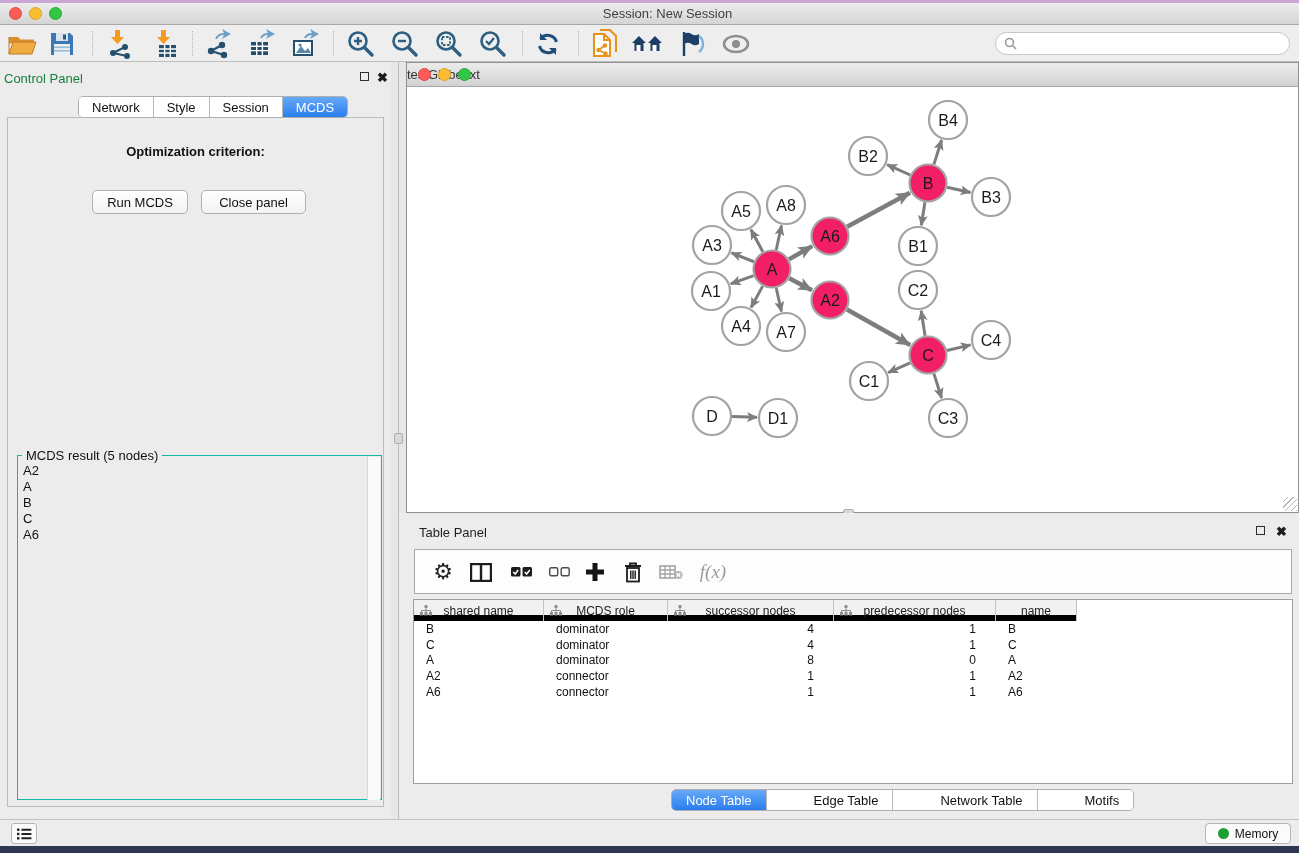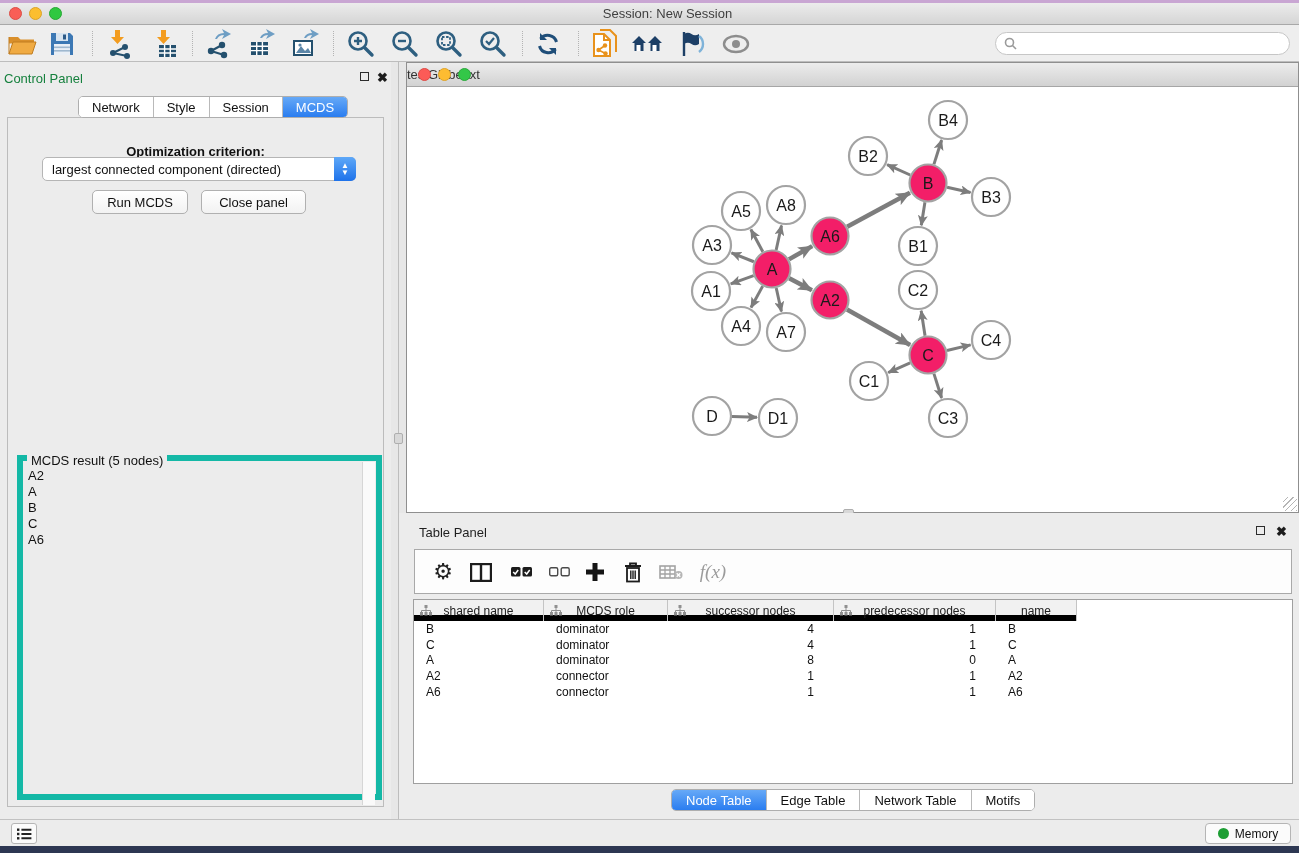--- a/index.html
+++ b/index.html
@@ -33,21 +33,21 @@
   .segbar { position:absolute; display:flex; height:22px; border-radius:5px; overflow:hidden; border:1px solid #aeaeae; background:#fff; }
   .seg { height:100%; display:flex; align-items:center; justify-content:center; font-size:13px; color:#111; background:#fff; border-right:1px solid #b9b9b9; padding:0 13px; white-space:nowrap; }
   .seg:last-child { border-right:none; }
   .seg.active { background:linear-gradient(#66a9f7,#2a7df0); color:#fff; }
   .cp-tabs { left:78px; top:34px; }
   .opt-label { position:absolute; left:0; top:82px; width:391px; text-align:center; font-size:13px; font-weight:bold; color:#111; }
   .dropdown { position:absolute; left:42px; top:95px; width:314px; height:24px; background:#fff; border:1px solid #b5b5b5; border-radius:5px; display:flex; align-items:center; }
   .dropdown .val { font-size:13px; color:#111; padding-left:9px; flex:1; white-space:nowrap; }
   .dd-step { width:22px; height:24px; margin:-1px -1px -1px 0; border-radius:0 5px 5px 0; background:linear-gradient(#5ea8f8,#1e72ea); display:flex; flex-direction:column; align-items:center; justify-content:center; color:#fff; font-size:8px; line-height:7px; }
   .btn { position:absolute; height:24px; background:linear-gradient(#ffffff,#f2f2f2); border:1px solid #b0b0b0; border-radius:5px; font-size:13px; color:#111; display:flex; align-items:center; justify-content:center; }
-  .fieldset { position:absolute; left:17px; top:393px; width:365px; height:345px; border:6px solid #14b8a6; background:#ececec; }
+  .fieldset { position:absolute; left:17px; top:393px; width:365px; height:345px; border:1px solid #14b8a6; background:#ececec; }
   .fieldset .legend { position:absolute; top:-8px; left:4px; background:#ececec; padding:0 4px; font-size:13px; color:#111; }
   .result-list { position:absolute; left:2px; top:7px; width:344px; }
   .result-item { font-size:13px; color:#111; line-height:16px; padding-left:3px; }
   .vscroll { position:absolute; right:1px; top:1px; width:13px; height:343px; background:#fafafa; border-left:1px solid #d6d6d6; }
 
   
   .vsplit { left:398px; top:62px; width:1px; height:757px; background:#bdbdbd; }
   .vhandle { left:394px; top:433px; width:9px; height:11px; background:#d8d8d8; border:1px solid #aeaeae; border-radius:2px; }
   .hhandle { left:843px; top:509px; width:11px; height:8px; background:#d8d8d8; border:1px solid #aeaeae; border-radius:2px; }
 
@@ -70,21 +70,21 @@
   .tpbtn { position:absolute; top:7px; width:32px; height:30px; display:flex; align-items:center; justify-content:center; }
   .gear-glyph { font-size:22px; color:#222; line-height:22px; }
   .fx-glyph { font-family:"Liberation Serif",serif; font-style:italic; font-size:19px; color:#9b9b9b; }
   .table-wrap { position:absolute; left:14px; top:86px; width:880px; height:185px; background:#fff; border:1px solid #9f9f9f; }
   .thead { position:absolute; left:0; top:0; height:21px; display:flex; background:#f1f1f1; border-bottom:6px solid #000000; }
   .th { position:relative; height:21px; border-right:1px solid #c4c4c4; display:flex; align-items:center; justify-content:center; font-size:12px; color:#222; }
   .th .tree-ic { position:absolute; left:6px; top:5px; }
   .tbody { position:absolute; left:0; top:21px; width:100%; }
   .trow { display:flex; height:15.8px; align-items:center; }
   .td { font-size:12px; color:#111; white-space:nowrap; overflow:hidden; }
-  .tp-tabs { left:272px; top:276px; }
+  .tp-tabs { left:272px; top:276px;gap:33px; }
   .seg2 { height:100%; display:flex; align-items:center; justify-content:center; font-size:13px; color:#111; background:#fff; border-right:1px solid #b9b9b9; padding:0 14px; white-space:nowrap; }
   .seg2:last-child { border-right:none; }
   .seg2.active { background:linear-gradient(#66a9f7,#2a7df0); color:#fff; }
 
   
   .statusbar { left:0; top:819px; width:1299px; height:27px; background:#ececec; border-top:1px solid #c2c2c2; }
   .list-btn { position:absolute; left:11px; top:3px; width:26px; height:21px; background:#fbfbfb; border:1px solid #b5b5b5; border-radius:3px; display:flex; align-items:center; justify-content:center; }
   .memory-btn { position:absolute; right:8px; top:3px; width:86px; height:21px; background:#fbfbfb; border:1px solid #b5b5b5; border-radius:4px; display:flex; align-items:center; justify-content:center; gap:6px; font-size:12px; color:#111; }
   .memdot { width:11px; height:11px; border-radius:50%; background:#1d9e34; }
   .desktop-bottom { left:0; top:846px; width:1299px; height:7px; background:#2d3752; }
@@ -249,27 +249,20 @@
     <span class="close-glyph" style="left:377px; top:11px;">✖</span>
   </div>
   <div class="cp-box"></div>
   <div class="segbar cp-tabs" id="cp-tabs">
       <div class="seg">Network</div>
       <div class="seg">Style</div>
       <div class="seg">Session</div>
       <div class="seg active">MCDS</div>
     </div>
   <div class="opt-label">Optimization criterion:</div>
-  <div class="dropdown">
-    <span class="val">largest connected component (directed)</span>
-    <span class="dd-step">
-        <span>▲</span>
-        <span>▼</span>
-      </span>
-  </div>
   <button class="btn" style="left:92px; top:128px; width:96px;">Run MCDS</button>
   <button class="btn" style="left:201px; top:128px; width:105px;">Close panel</button>
   <div class="fieldset">
     <span class="legend">MCDS result (5 nodes)</span>
     <div class="result-list" id="result-list">
         <div class="result-item">A2</div>
         <div class="result-item">A</div>
         <div class="result-item">B</div>
         <div class="result-item">C</div>
         <div class="result-item">A6</div>

